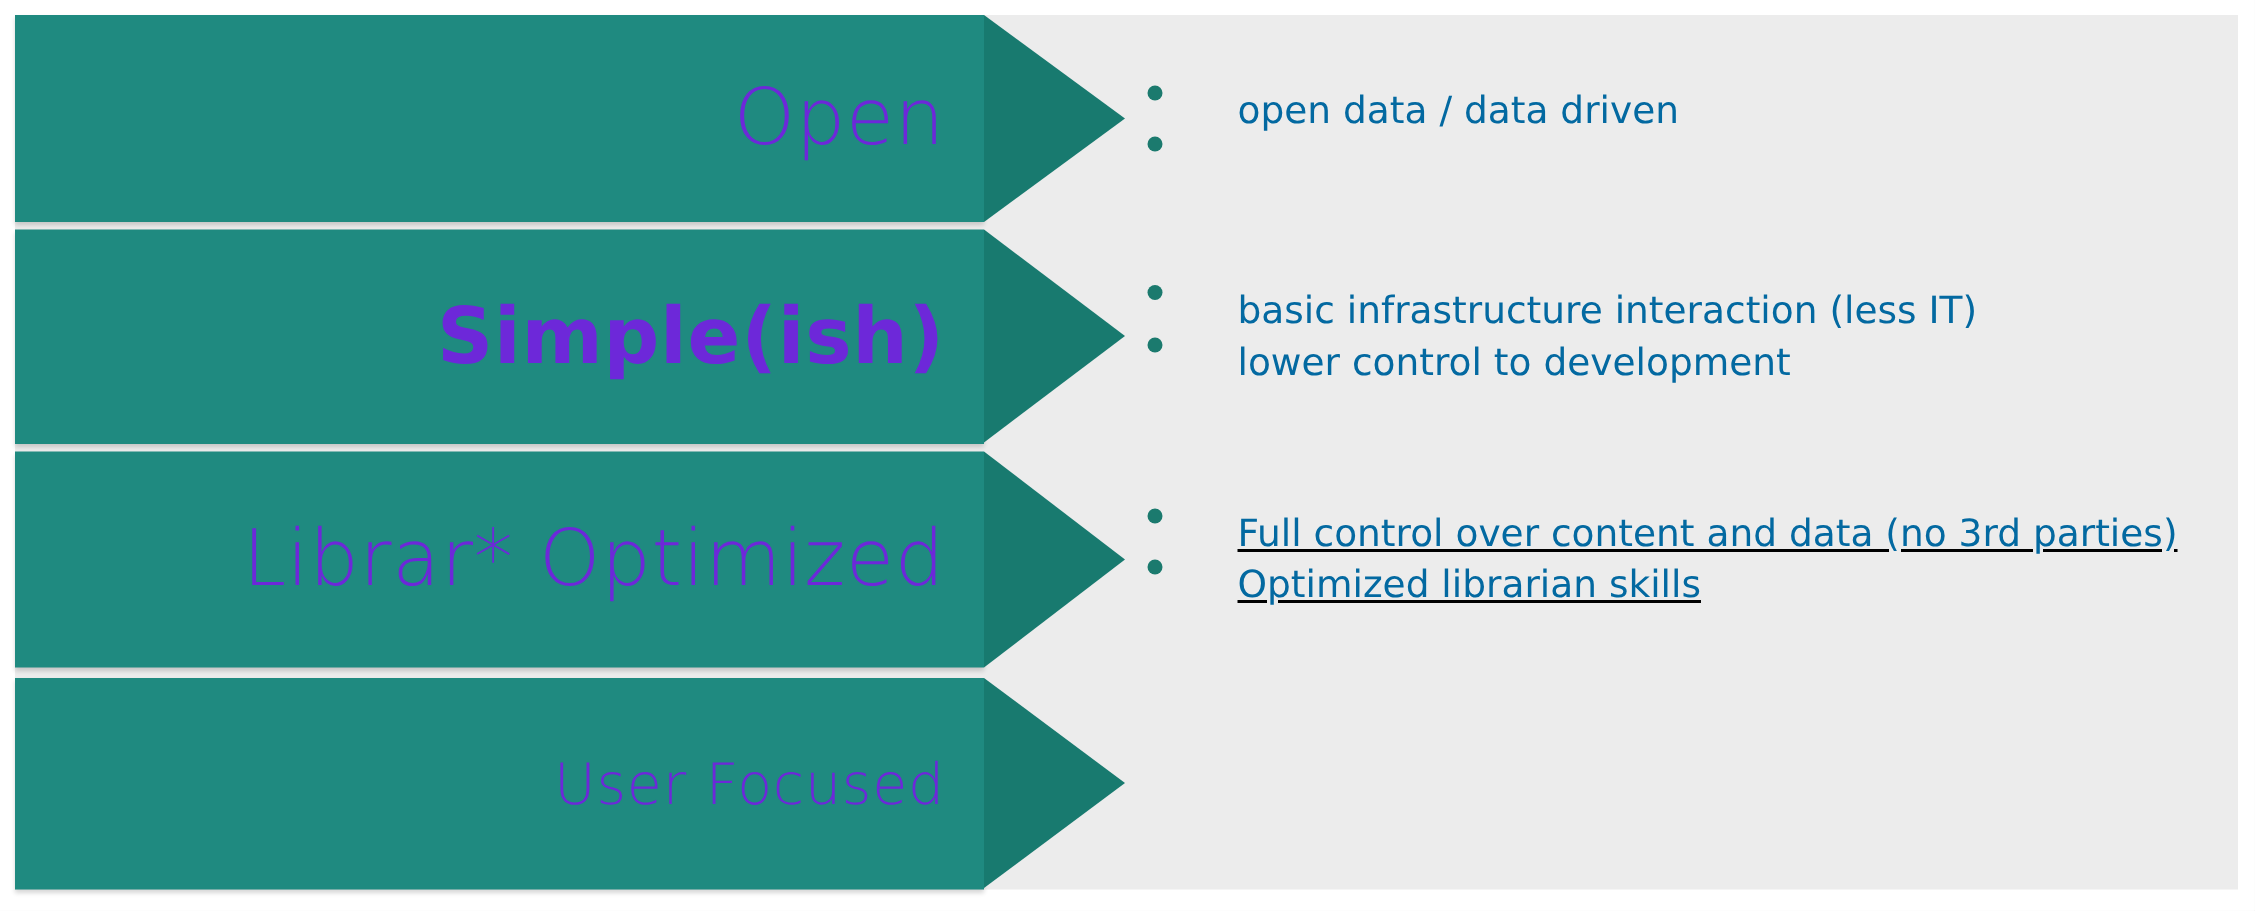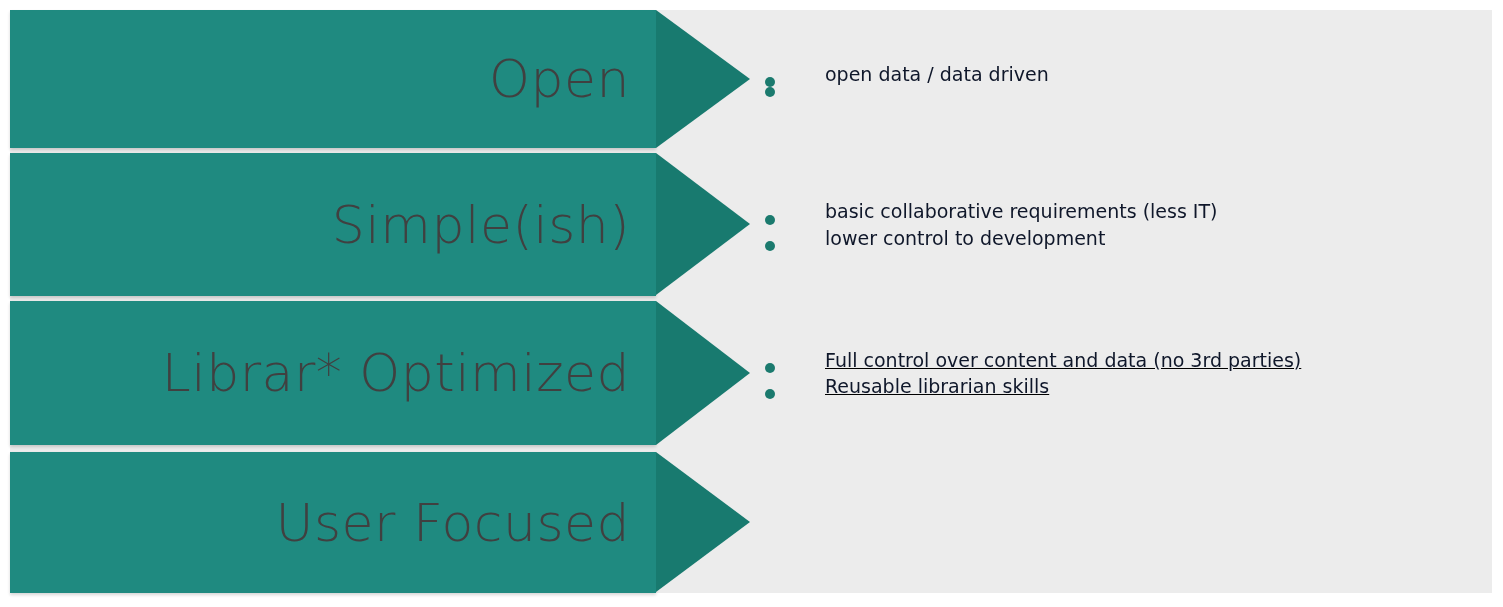--- a/index.html
+++ b/index.html
@@ -57,44 +57,44 @@
   }
 
   .chev-label {
     position: absolute;
     left: 0;
     top: 0;
     height: 100%;
     display: flex;
     align-items: center;
     justify-content: flex-end;
-    color: #404040;
+    color: #6d28d9;
     font-weight: 200;
     letter-spacing: 0.5px;
     white-space: nowrap;
     padding-right: 26px;
     box-sizing: border-box;
     font-family: "DejaVu Sans", "Liberation Sans", sans-serif;
     -webkit-font-smoothing: antialiased;
   }
 
   .bullets {
     position: absolute;
     top: 0;
     height: 100%;
     display: flex;
     flex-direction: column;
     justify-content: center;
   }
   .bullet-line {
     display: flex;
-    align-items: flex-end;
-    color: #0f172a;
+    align-items: flex-start;
+    color: #0369a1;
     font-family: "DejaVu Sans", "Liberation Sans", sans-serif;
-    font-size: 19px;
+    font-size: 25px;
     line-height: 1.38;
     white-space: nowrap;
   }
   .dot {
     width: 10px;
     height: 10px;
     border-radius: 50%;
     background: #1b7a6e;
     flex: none;
     margin-right: 50px;
@@ -119,48 +119,48 @@
       </div>
       <div class="bullet-line">
         <span class="dot"></span>
       </div>
     </div>
   </div>
 
   <div class="row" style="top:153px; width:1482px; height:143px;">
     <div class="chev-body" style="width:646px; height:143px;"></div>
     <div class="chev-head" style="left:646px; border-top-width:71.5px; border-bottom-width:71.5px; border-left-width:94px;"></div>
-    <div class="chev-label" style="width:646px; height:143px; font-size:52px;">Simple(ish)</div>
+    <div class="chev-label" style="width:646px; height:143px; font-size:52px;font-weight:bold;">Simple(ish)</div>
     <div class="bullets" style="left:755px; height:143px;">
       <div class="bullet-line">
         <span class="dot"></span>
-        <span class="bullet-text">basic collaborative requirements (less IT)</span>
+        <span class="bullet-text">basic infrastructure interaction (less IT)</span>
       </div>
       <div class="bullet-line">
         <span class="dot"></span>
         <span class="bullet-text">lower control to development</span>
       </div>
     </div>
   </div>
 
   <div class="row" style="top:301px; width:1242px; height:144px;">
     <div class="chev-body" style="width:646px; height:144px;"></div>
     <div class="chev-head" style="left:646px; border-top-width:72px; border-bottom-width:72px; border-left-width:94px;"></div>
     <div class="chev-label" style="width:646px; height:144px; font-size:52px;">Librar* Optimized</div>
     <div class="bullets" style="left:755px; height:144px;text-decoration:underline;">
       <div class="bullet-line">
         <span class="dot"></span>
         <span class="bullet-text">Full control over content and data (no 3rd parties)</span>
       </div>
       <div class="bullet-line">
         <span class="dot"></span>
-        <span class="bullet-text">Reusable librarian skills</span>
+        <span class="bullet-text">Optimized librarian skills</span>
       </div>
     </div>
   </div>
 
   <div class="row" style="top:452px; width:1482px; height:141px;">
     <div class="chev-body" style="width:646px; height:141px;"></div>
     <div class="chev-head" style="left:646px; border-top-width:70.5px; border-bottom-width:70.5px; border-left-width:94px;"></div>
-    <div class="chev-label" style="width:646px; height:141px; font-size:52px;">User Focused</div>
+    <div class="chev-label" style="width:646px; height:141px; font-size:38px;">User Focused</div>
   </div>
 
 </div>
 
 </body></html>

